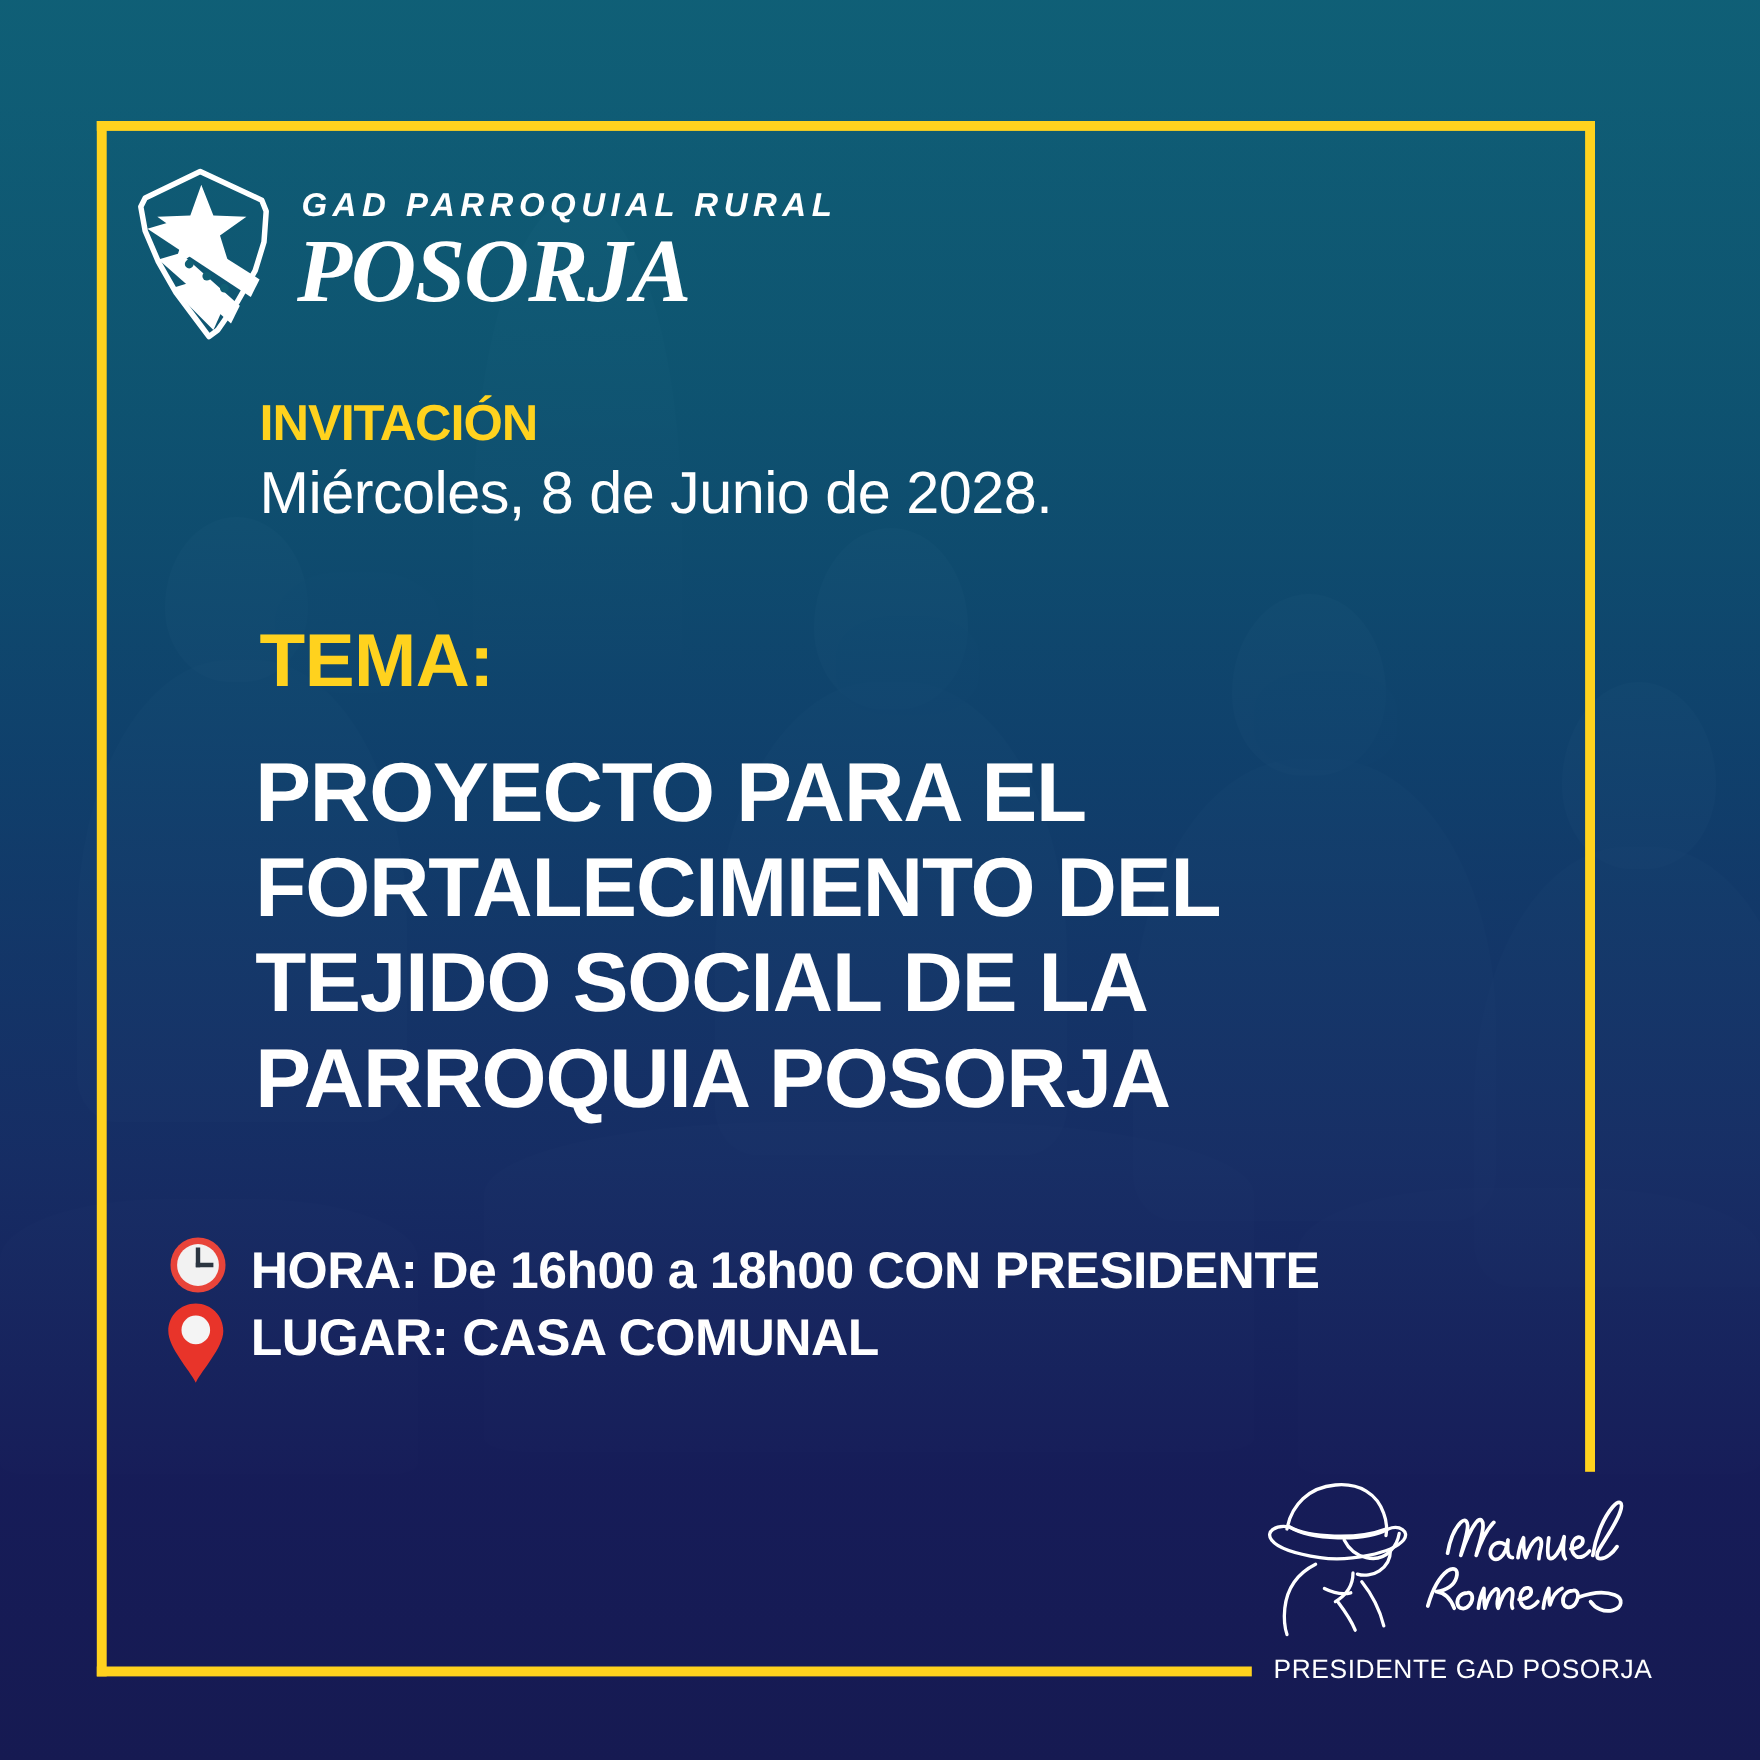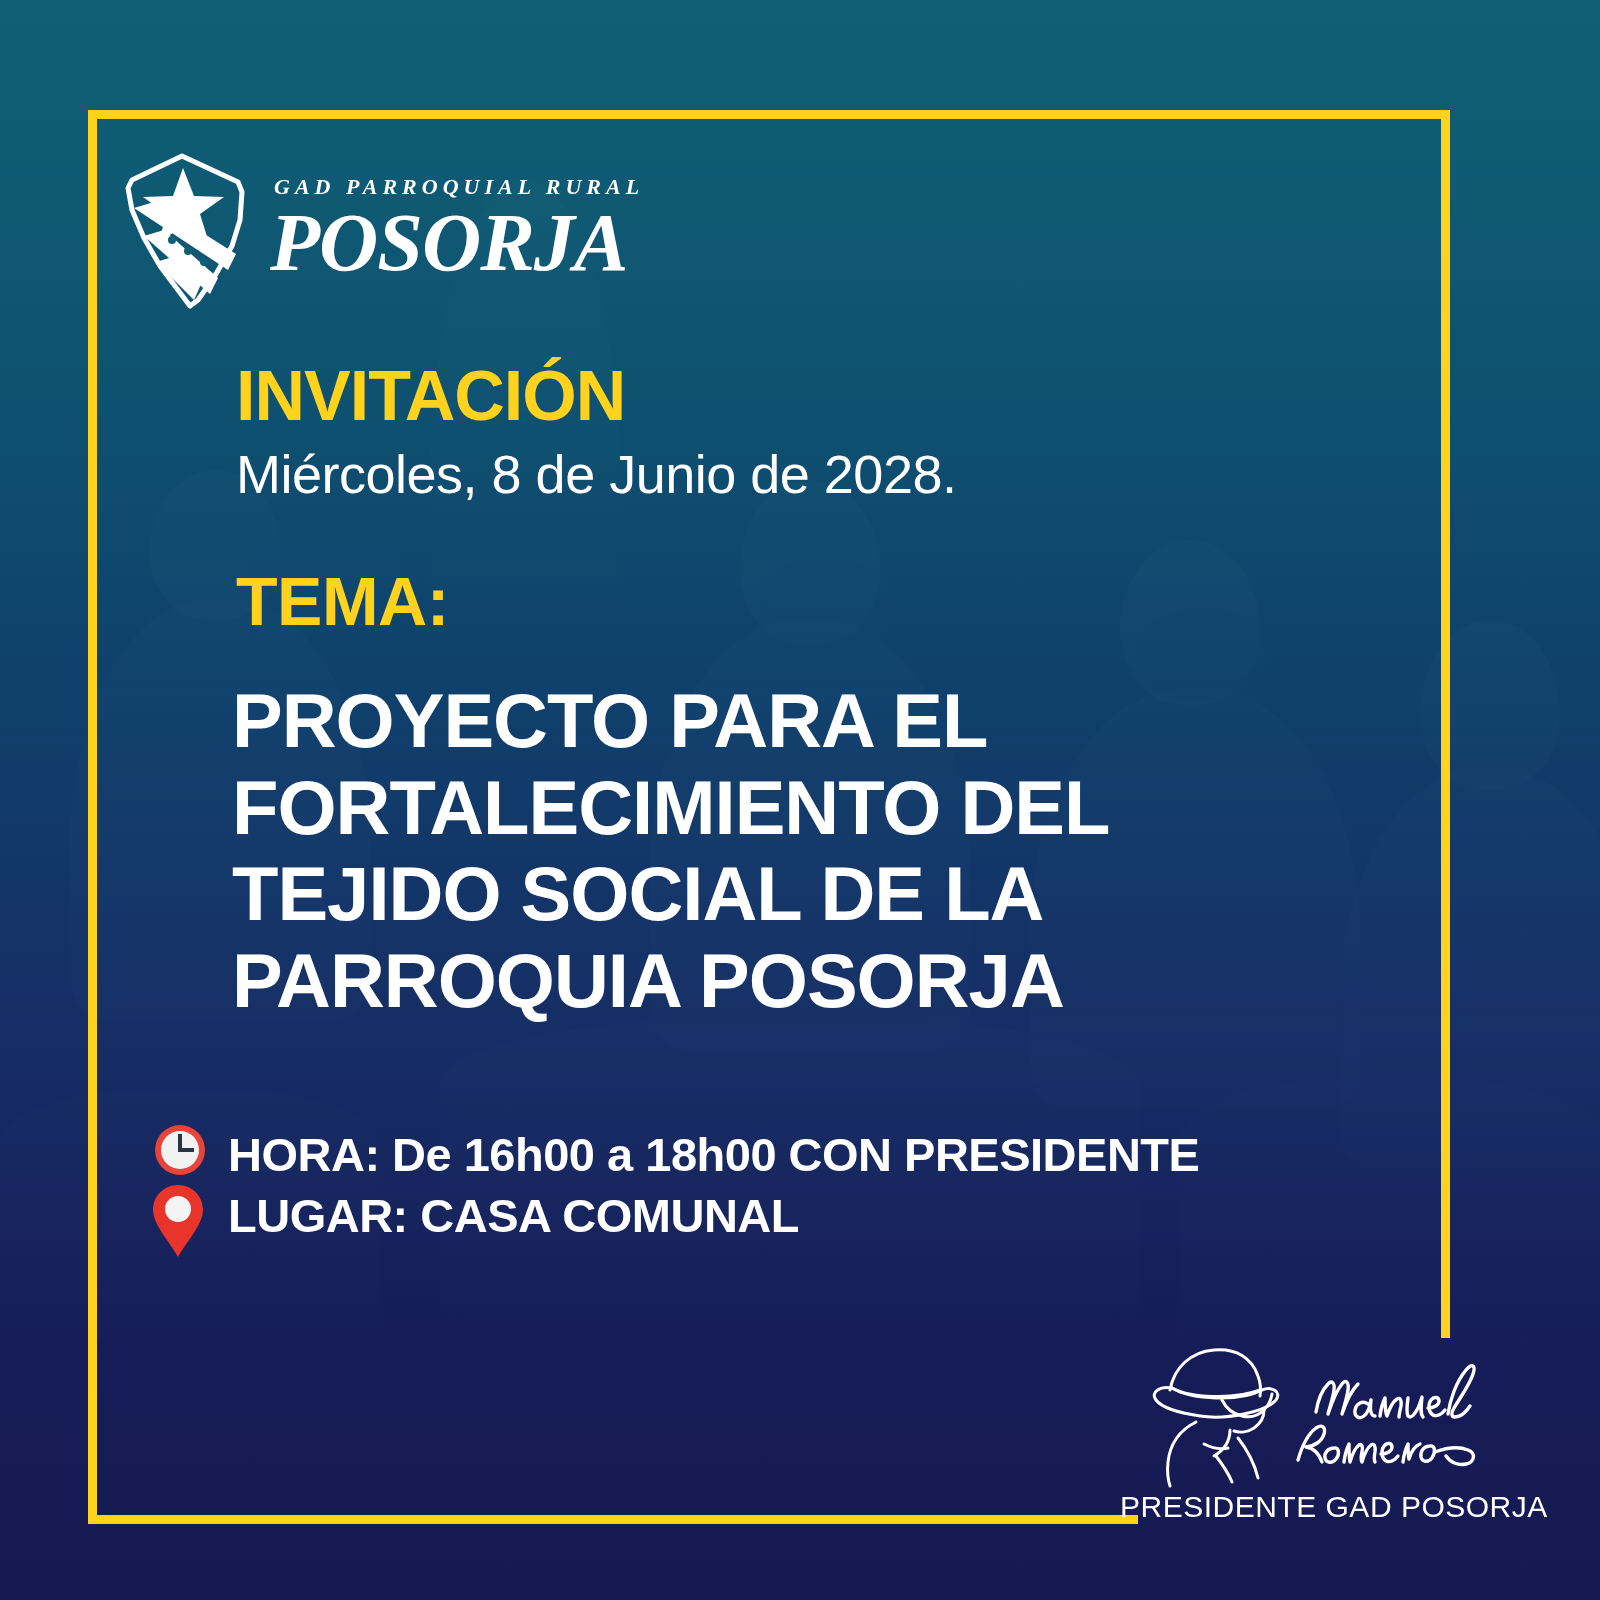--- a/index.html
+++ b/index.html
@@ -92,42 +92,42 @@
     left: 120px;
     top: 150px;
     display: flex;
     align-items: center;
     gap: 18px;
   }
   .shield-icon { width: 132px; height: 160px; display: block; }
   .logo-text { display: flex; flex-direction: column; line-height: 1; }
   .logo-sub {
     color: #ffffff;
-    font-size: 22px;
+    font-size: 30px;
     font-weight: bold;
     font-style: italic;
     letter-spacing: 5px;
-    font-family: Liberation Serif, serif;
+    font-family: Liberation Sans, sans-serif;
     margin-bottom: 4px;
     margin-left: 4px;
   }
   .logo-main {
     color: #ffffff;
     font-size: 82px;
     font-weight: bold;
     font-style: italic;
     letter-spacing: -1px;
     font-family: "Liberation Serif", serif;
   }
 
   
   .invite-block { position: absolute; left: 236px; top: 360px; }
   .invite-title {
     color: #FFD21E;
-    font-size: 70px;
+    font-size: 46px;
     font-weight: bold;
     letter-spacing: -1px;
     line-height: 1.05;
   }
   .invite-date {
     color: #ffffff;
     font-size: 54px;
     font-weight: 400;
     line-height: 1.2;
     margin-top: 8px;
@@ -174,24 +174,24 @@
   .signature-block {
     position: absolute;
     left: 1120px;
     top: 1338px;
     width: 420px;
     text-align: center;
   }
   .sig-art { width: 400px; height: 150px; display: block; margin: 0 auto; }
   .sig-caption {
     color: #ffffff;
-    font-size: 30px;
+    font-size: 24px;
     font-weight: 400;
     letter-spacing: 0.5px;
-    margin-top: 2px;
+    margin-top: 16px;
     white-space: nowrap;
   }
 </style>
 </head>
 <body>
 
 <div id="poster">
 
   <div class="photo-layer">
     <div class="ph-flag" style="left:430px; top:180px; width:190px; height:430px;"></div>

